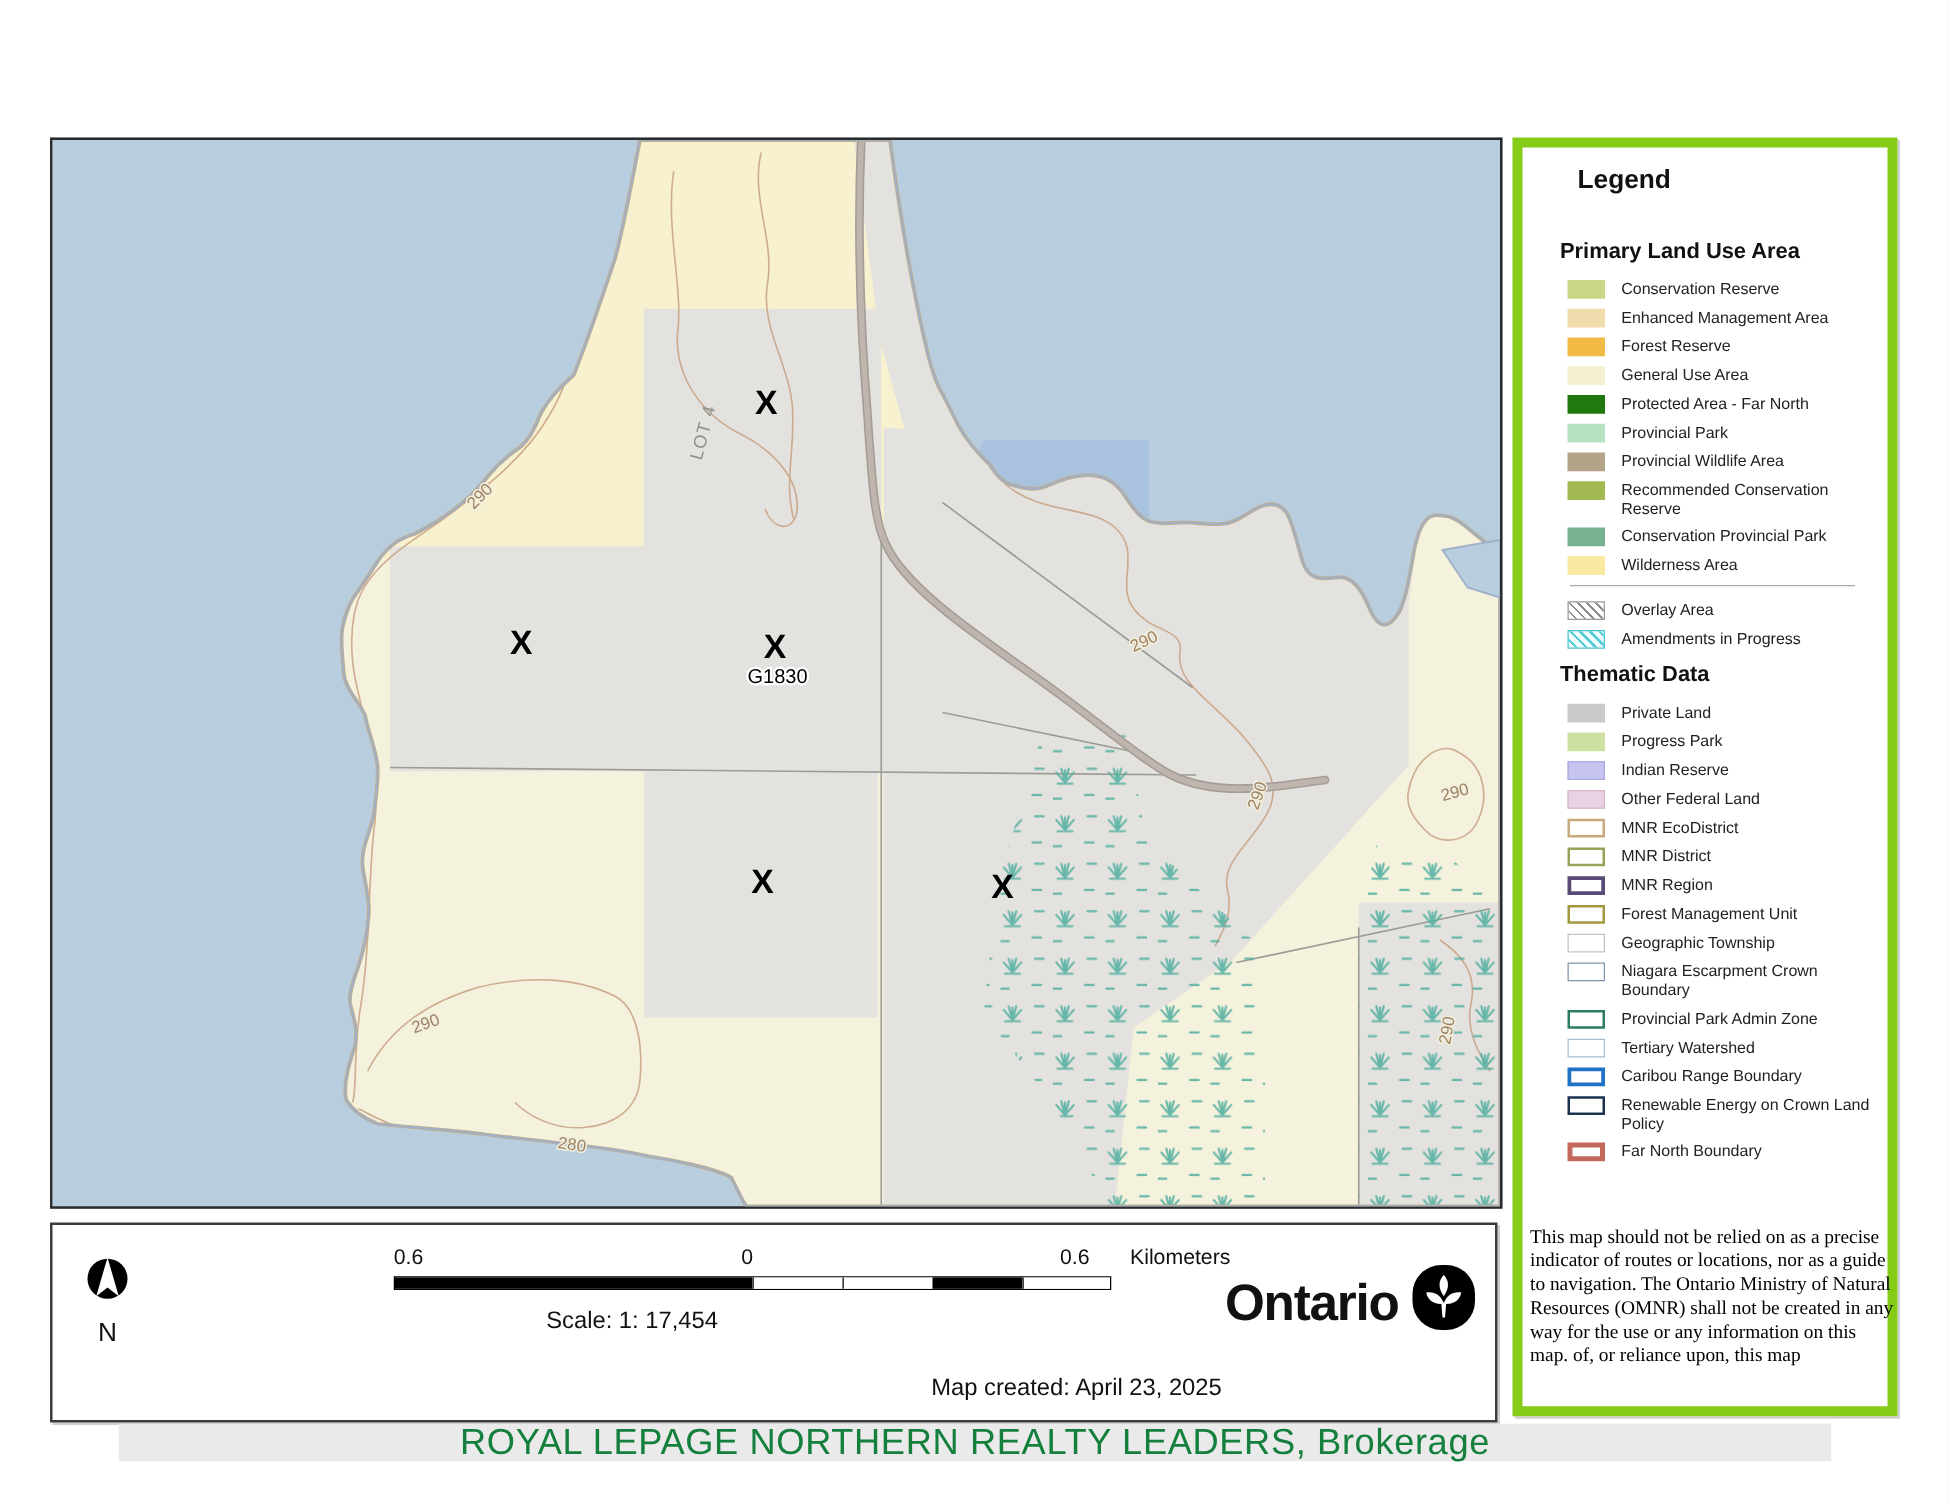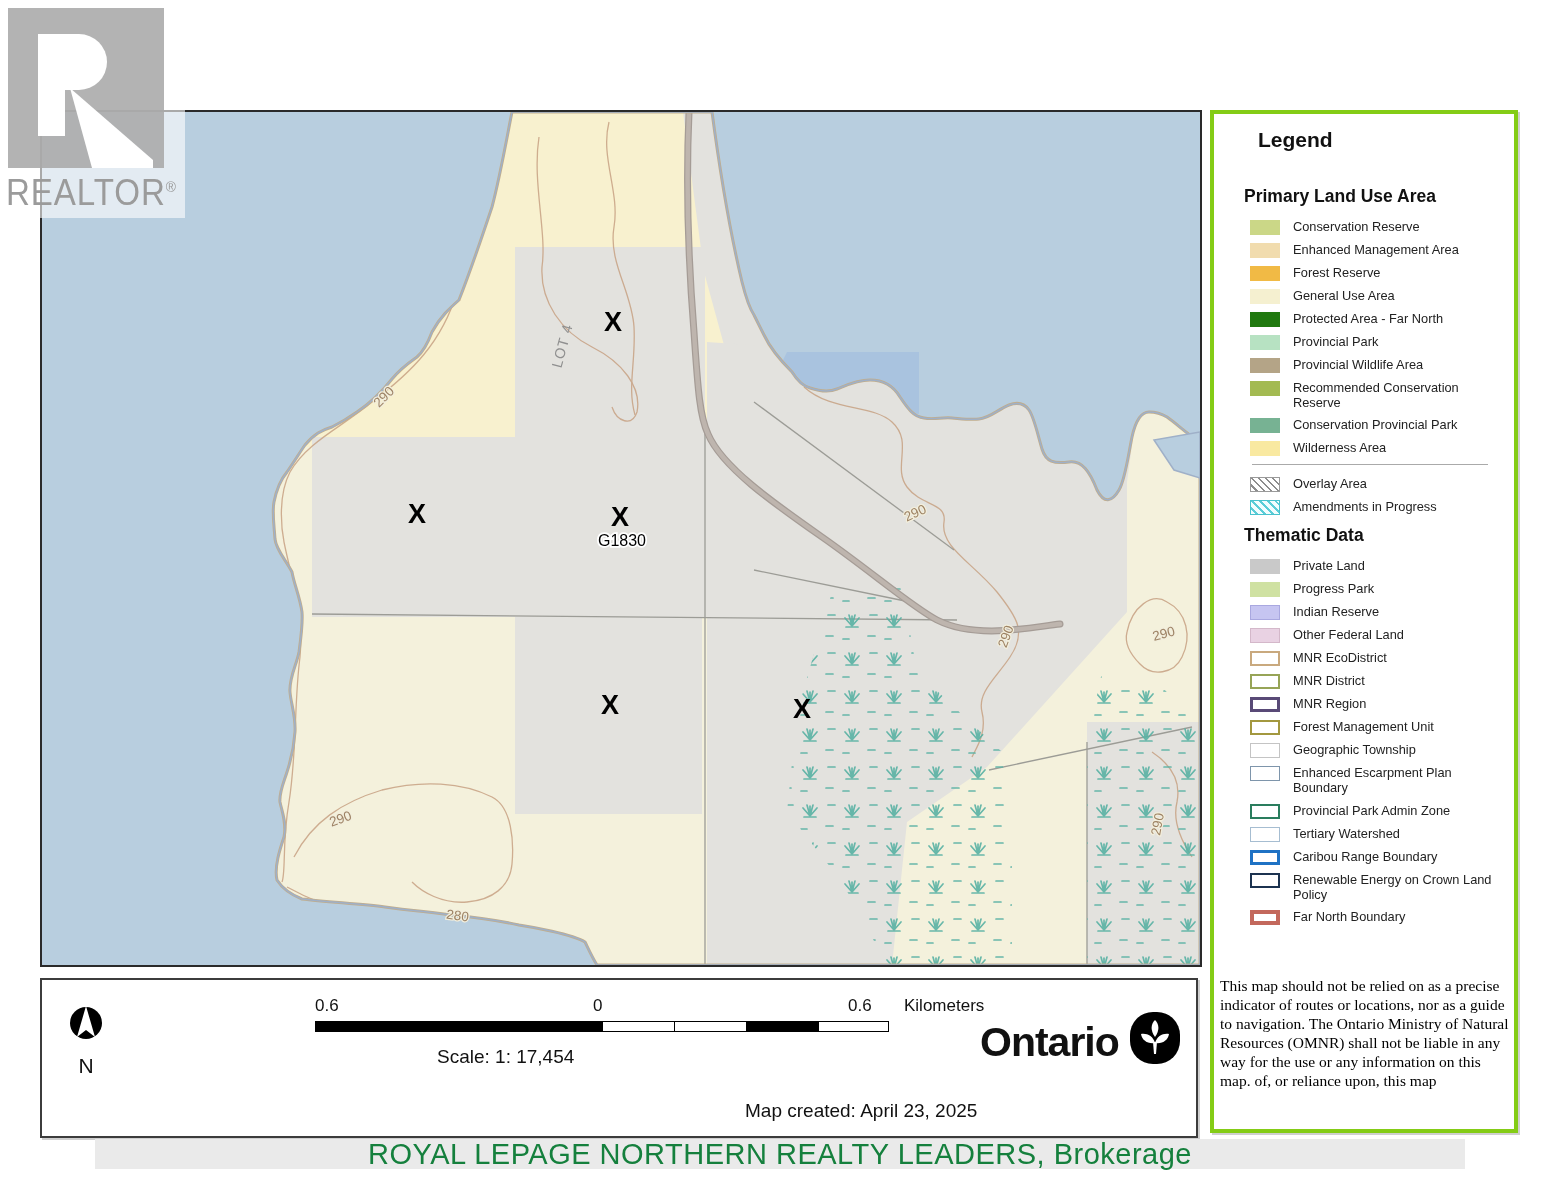--- a/index.html
+++ b/index.html
@@ -24,21 +24,21 @@
   
   #realtor-mark{position:absolute;left:0;top:0;width:185px;height:220px;}
   #realtor-backdrop{position:absolute;left:0;top:0;width:185px;height:218px;background:rgba(255,255,255,.6);}
   #realtor-logo{position:absolute;left:8px;top:8px;}
   #realtor-text{position:absolute;left:6px;top:172px;font-size:36px;font-weight:500;color:#9b9b9b;
     letter-spacing:1px;transform:scaleX(.92);transform-origin:left;}
   #realtor-text sup{font-size:15px;}
 
   
   #legend-panel{position:absolute;left:1210px;top:110px;width:308px;height:1023px;
-    border:4px solid #84cc16;background:#fff;box-shadow:2px 2px 0 #cfcfcf;box-sizing:border-box;}
+    border:8px solid #84cc16;background:#fff;box-shadow:2px 2px 0 #cfcfcf;box-sizing:border-box;}
   #legend-title{margin:14px 0 0 44px;font-size:21px;font-weight:700;}
   .legend-section-heading{margin:34px 0 13px 30px;font-size:17.5px;font-weight:700;}
   #thematic-heading{margin-top:10px;}
   .legend-list{margin-left:36px;margin-right:8px;}
   .l-row{display:flex;gap:13px;margin-bottom:8px;}
   .swatch{width:30px;height:15px;flex:0 0 30px;box-sizing:border-box;}
   .l-label{font-size:12.8px;color:#222;line-height:1.15;}
   .hatch-gray{background:repeating-linear-gradient(45deg,#fff 0 3.5px,#8d8d8d 3.5px 5px);border:1px solid #9a9a9a;}
   .hatch-cyan{background:repeating-linear-gradient(45deg,#f2fdfe 0 3.5px,#5bcdd8 3.5px 5.5px);border:1px solid #49c3ce;}
   #legend-divider{border:none;border-top:1px solid #aaa;margin:2px 26px 12px 38px;}
@@ -175,32 +175,20 @@
           <text x="875" y="405" class="contour-label" transform="rotate(-25,875,405)">290</text>
           <text x="968" y="526" class="contour-label" transform="rotate(-70,968,526)">290</text>
           <text x="1123" y="526" class="contour-label" transform="rotate(-15,1123,526)">290</text>
           <text x="1120" y="713" class="contour-label" transform="rotate(-80,1120,713)">290</text>
           <text x="300" y="711" class="contour-label" transform="rotate(-20,300,711)">290</text>
           <text x="415" y="808" class="contour-label" transform="rotate(8,415,808)">280</text>
         </g>
     </svg>
   </div>
 
-  <div id="realtor-mark">
-    <div id="realtor-backdrop"></div>
-    <svg id="realtor-logo" width="156" height="160" viewBox="0 0 156 160">
-      <rect x="0" y="0" width="156" height="160" fill="#a9a9a9" opacity=".88"></rect>
-      <rect x="30" y="26" width="27" height="102" fill="#fff"></rect>
-      <path d="M57,26 h14 a28,28 0 0 1 0,56 h-14 z" fill="#fff"></path>
-      <polygon points="62,80 145,152 145,160 84,160" fill="#fff"></polygon>
-    </svg>
-    <div id="realtor-text">
-      <span>REALTOR</span><sup>®</sup>
-    </div>
-  </div>
 
   <div id="legend-panel">
     <div id="legend-title">Legend</div>
     <div class="legend-section-heading" id="primary-heading">Primary Land Use Area</div>
     <div class="legend-list" id="primary-list">
         <div class="l-row">
           <span class="swatch" style="background: rgb(203, 215, 135);"></span>
           <span class="l-label">Conservation Reserve</span>
         </div>
         <div class="l-row">
@@ -284,21 +272,21 @@
         <div class="l-row">
           <span class="swatch" style="background: rgb(255, 255, 255); border: 2px solid rgb(163, 152, 63);"></span>
           <span class="l-label">Forest Management Unit</span>
         </div>
         <div class="l-row">
           <span class="swatch" style="background: rgb(255, 255, 255); border: 1px solid rgb(196, 196, 196);"></span>
           <span class="l-label">Geographic Township</span>
         </div>
         <div class="l-row">
           <span class="swatch" style="background: rgb(255, 255, 255); border: 1px solid rgb(126, 149, 171);"></span>
-          <span class="l-label">Enhanced Escarpment Plan Boundary</span>
+          <span class="l-label">Niagara Escarpment Crown Boundary</span>
         </div>
         <div class="l-row">
           <span class="swatch" style="background: rgb(255, 255, 255); border: 2px solid rgb(42, 125, 94);"></span>
           <span class="l-label">Provincial Park Admin Zone</span>
         </div>
         <div class="l-row">
           <span class="swatch" style="background: rgb(255, 255, 255); border: 1px solid rgb(166, 189, 209);"></span>
           <span class="l-label">Tertiary Watershed</span>
         </div>
         <div class="l-row">
@@ -307,21 +295,21 @@
         </div>
         <div class="l-row">
           <span class="swatch" style="background: rgb(255, 255, 255); border: 2px solid rgb(28, 51, 80);"></span>
           <span class="l-label">Renewable Energy on Crown Land Policy</span>
         </div>
         <div class="l-row">
           <span class="swatch" style="background: rgb(255, 255, 255); border: 4px solid rgb(195, 104, 92);"></span>
           <span class="l-label">Far North Boundary</span>
         </div>
       </div>
-    <div id="legend-disclaimer">This map should not be relied on as a precise indicator of routes or locations, nor as a guide to navigation. The Ontario Ministry of Natural Resources (OMNR) shall not be liable in any way for the use or any information on this map. of, or reliance upon, this map</div>
+    <div id="legend-disclaimer">This map should not be relied on as a precise indicator of routes or locations, nor as a guide to navigation. The Ontario Ministry of Natural Resources (OMNR) shall not be created in any way for the use or any information on this map. of, or reliance upon, this map</div>
   </div>
 
   <div id="footer-panel">
     <div id="north-block">
       <svg width="44" height="46" viewBox="0 0 44 46">
         <circle cx="22" cy="21" r="16" fill="#000"></circle>
         <polygon points="22,4 13,35 22,28 31,35" fill="#fff"></polygon>
         <rect x="19" y="38" width="6" height="5" fill="#fff" opacity="0"></rect>
       </svg>
       <div id="north-label">N</div>

